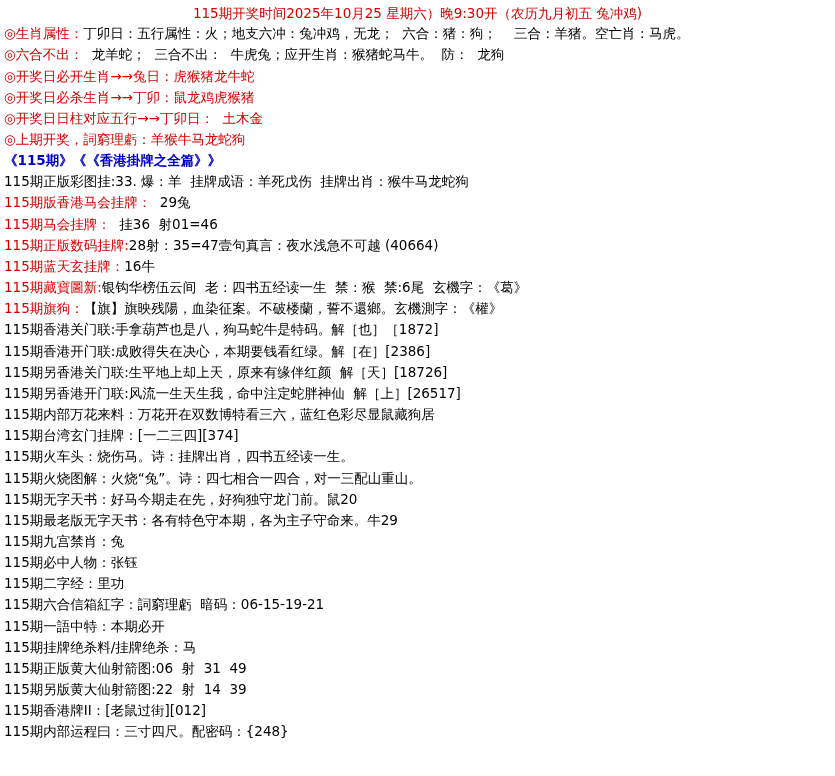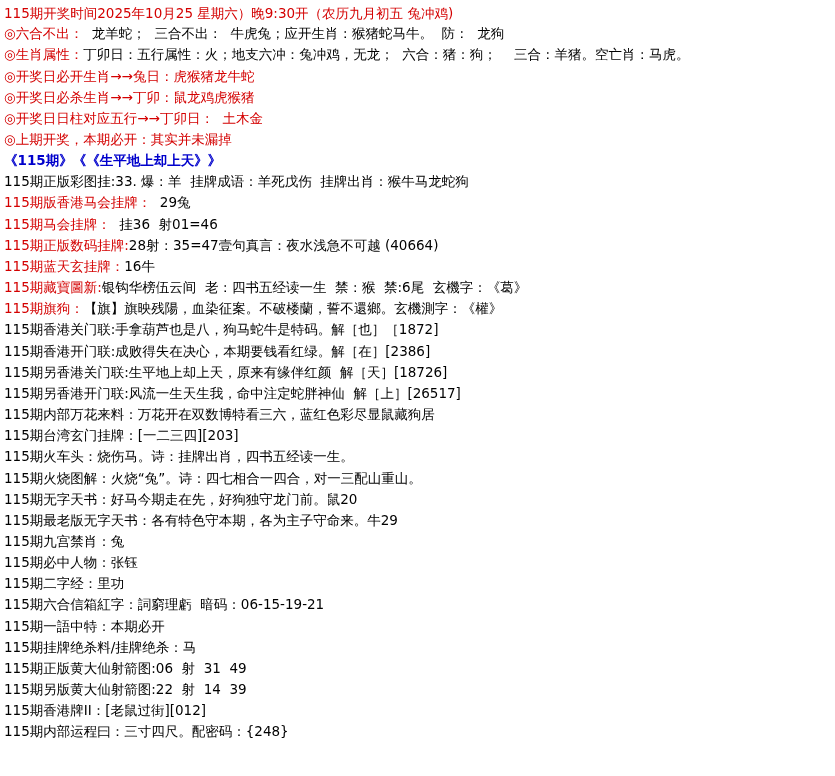--- a/index.html
+++ b/index.html
@@ -26,51 +26,52 @@
     word-break: break-all;
     line-height: 1.42;
     font-size: 13.5px;
   }
   .bold { font-weight: bold; }
   .hdr-title {
     color: #d40000;
     font-size: 13.5px;
     padding: 2px 4px 1px 4px;
     line-height: 1.35;
+    text-align: center;
   }
   .seg-red { color: #d40000; }
   .seg-blue { color: #0000cc; }
   .seg-black { color: #000000; }
 </style>
 </head>
 <body>
 
 <div class="page">
   <div class="hdr-title">115期开奖时间2025年10月25  星期六）晚9:30开（农历九月初五  兔冲鸡)</div>
   <div id="lines-container">
+      <div class="line"><span class="seg-red">◎生肖属性：</span><span class="seg-black">丁卯日：五行属性：火；地支六冲：兔冲鸡，无龙；  六合：猪：狗；    三合：羊猪。空亡肖：马虎。</span></div>
       <div class="line"><span class="seg-red">◎六合不出：</span><span class="seg-black">  龙羊蛇；  三合不出：  牛虎兔；应开生肖：猴猪蛇马牛。  防：  龙狗</span></div>
-      <div class="line"><span class="seg-red">◎生肖属性：</span><span class="seg-black">丁卯日：五行属性：火；地支六冲：兔冲鸡，无龙；  六合：猪：狗；    三合：羊猪。空亡肖：马虎。</span></div>
       <div class="line"><span class="seg-red">◎开奖日必开生肖→→兔日：虎猴猪龙牛蛇</span></div>
       <div class="line"><span class="seg-red">◎开奖日必杀生肖→→丁卯：鼠龙鸡虎猴猪</span></div>
       <div class="line"><span class="seg-red">◎开奖日日柱对应五行→→丁卯日：  土木金</span></div>
-      <div class="line"><span class="seg-red">◎上期开奖，本期必开：其实并未漏掉</span></div>
-      <div class="line"><span class="seg-blue bold">《115期》《《生平地上却上天》》</span></div>
+      <div class="line"><span class="seg-red">◎上期开奖，詞窮理虧：羊猴牛马龙蛇狗</span></div>
+      <div class="line"><span class="seg-blue bold">《115期》《《香港掛牌之全篇》》</span></div>
       <div class="line"><span class="seg-black">115期正版彩图挂:33. 爆：羊  挂牌成语：羊死戊伤  挂牌出肖：猴牛马龙蛇狗</span></div>
       <div class="line"><span class="seg-red">115期版香港马会挂牌：  </span><span class="seg-black">29兔</span></div>
       <div class="line"><span class="seg-red">115期马会挂牌：</span><span class="seg-black">  挂36  射01=46</span></div>
       <div class="line"><span class="seg-red">115期正版数码挂牌:</span><span class="seg-black">28射：35=47壹句真言：夜水浅急不可越 (40664)</span></div>
       <div class="line"><span class="seg-red">115期蓝天玄挂牌：</span><span class="seg-black">16牛</span></div>
       <div class="line"><span class="seg-red">115期藏寶圖新:</span><span class="seg-black">银钩华榜伍云间  老：四书五经读一生  禁：猴  禁:6尾  玄機字：《葛》</span></div>
       <div class="line"><span class="seg-red">115期旗狗：</span><span class="seg-black">【旗】旗映残陽，血染征案。不破楼蘭，誓不還鄉。玄機測字：《權》</span></div>
       <div class="line"><span class="seg-black">115期香港关门联:手拿葫芦也是八，狗马蛇牛是特码。解［也］［1872]</span></div>
       <div class="line"><span class="seg-black">115期香港开门联:成败得失在决心，本期要钱看红绿。解［在］[2386]</span></div>
       <div class="line"><span class="seg-black">115期另香港关门联:生平地上却上天，原来有缘伴红颜  解［天］[18726]</span></div>
       <div class="line"><span class="seg-black">115期另香港开门联:风流一生天生我，命中注定蛇胖神仙  解［上］[26517]</span></div>
       <div class="line"><span class="seg-black">115期内部万花来料：万花开在双数博特看三六，蓝红色彩尽显鼠藏狗居</span></div>
-      <div class="line"><span class="seg-black">115期台湾玄门挂牌：[一二三四][203]</span></div>
+      <div class="line"><span class="seg-black">115期台湾玄门挂牌：[一二三四][374]</span></div>
       <div class="line"><span class="seg-black">115期火车头：烧伤马。诗：挂牌出肖，四书五经读一生。</span></div>
       <div class="line"><span class="seg-black">115期火烧图解：火烧“兔”。诗：四七相合一四合，对一三配山重山。</span></div>
       <div class="line"><span class="seg-black">115期无字天书：好马今期走在先，好狗独守龙门前。鼠20</span></div>
       <div class="line"><span class="seg-black">115期最老版无字天书：各有特色守本期，各为主子守命来。牛29</span></div>
       <div class="line"><span class="seg-black">115期九宫禁肖：兔</span></div>
       <div class="line"><span class="seg-black">115期必中人物：张钰</span></div>
       <div class="line"><span class="seg-black">115期二字经：里功</span></div>
       <div class="line"><span class="seg-black">115期六合信箱紅字：詞窮理虧  暗码：06-15-19-21</span></div>
       <div class="line"><span class="seg-black">115期一語中特：本期必开</span></div>
       <div class="line"><span class="seg-black">115期挂牌绝杀料/挂牌绝杀：马</span></div>

